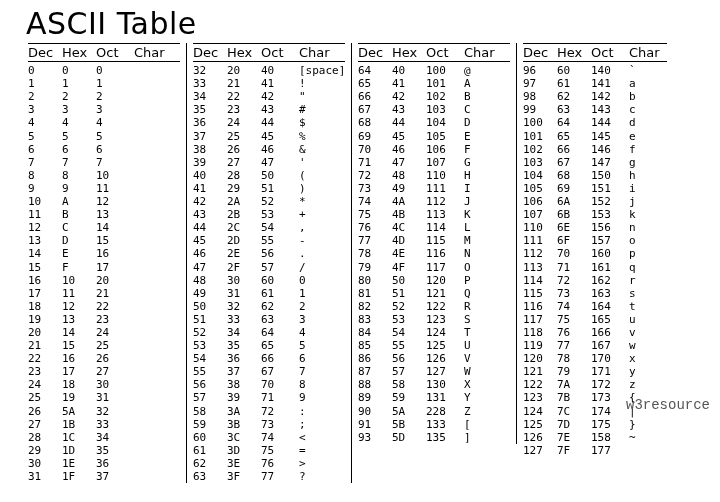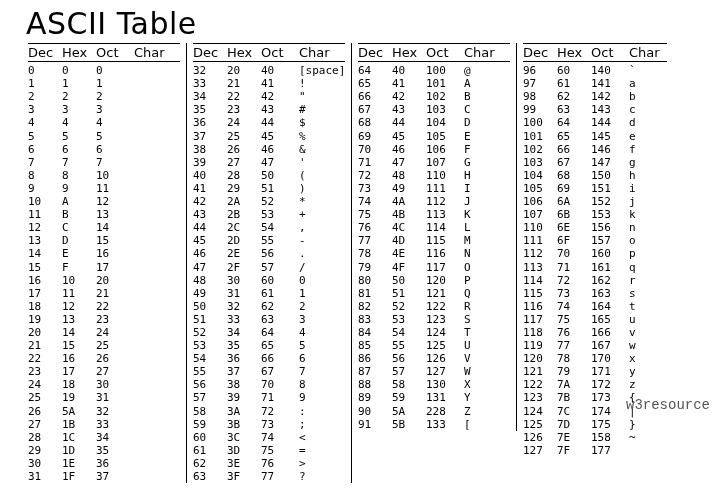--- a/index.html
+++ b/index.html
@@ -646,20 +646,26 @@
           <div class="c-hex">5A</div>
           <div class="c-oct">228</div>
           <div class="c-char">Z</div>
         </div>
         <div class="row">
           <div class="c-dec">91</div>
           <div class="c-hex">5B</div>
           <div class="c-oct">133</div>
           <div class="c-char">[</div>
         </div>
+        <div class="row">
+          <div class="c-dec">93</div>
+          <div class="c-hex">5D</div>
+          <div class="c-oct">135</div>
+          <div class="c-char">]</div>
+        </div>
       </div>
       <div class="block">
         <div class="head">
           <div class="c-dec">Dec</div>
           <div class="c-hex">Hex</div>
           <div class="c-oct">Oct</div>
           <div class="c-char">Char</div>
         </div>
         <div class="row">
           <div class="c-dec">96</div>

